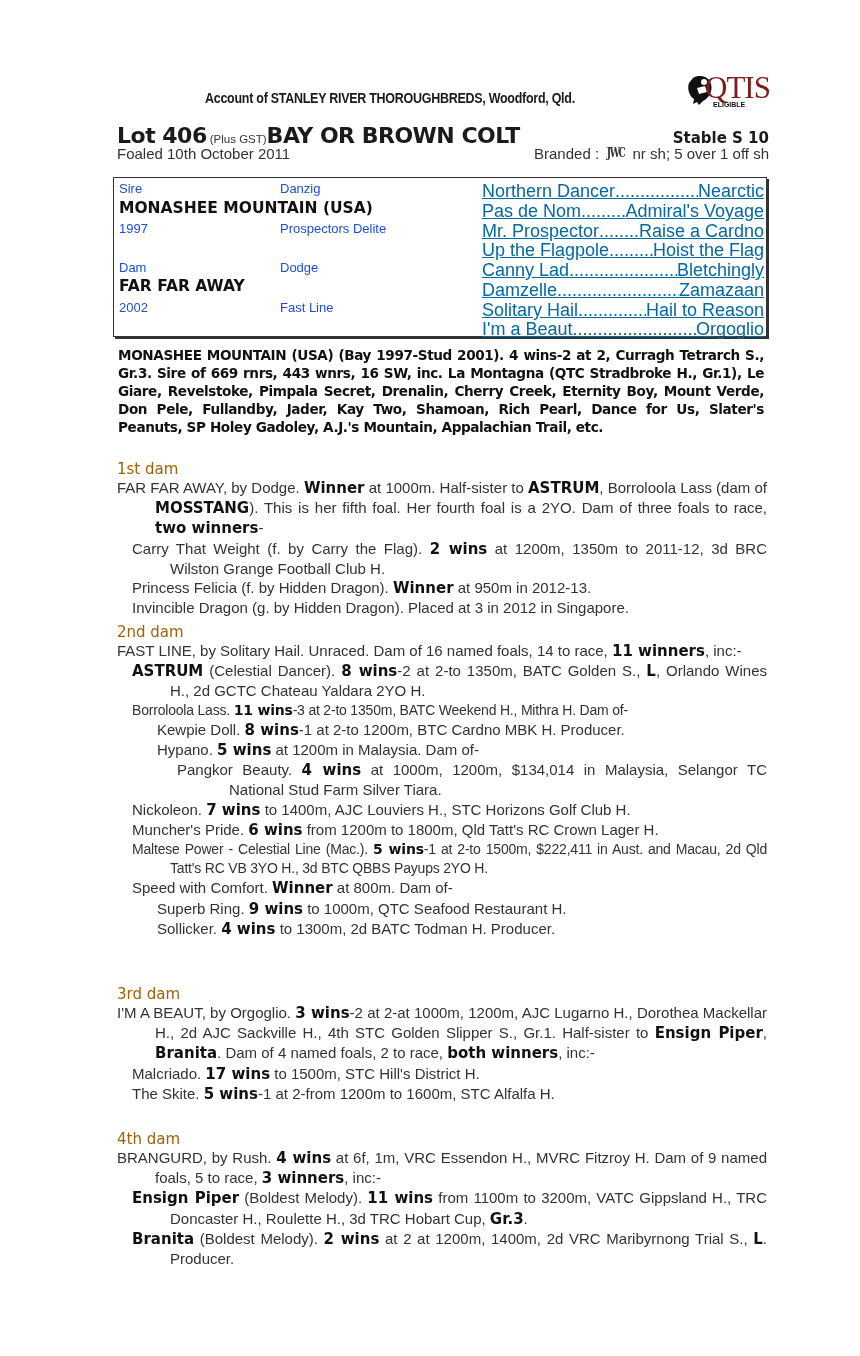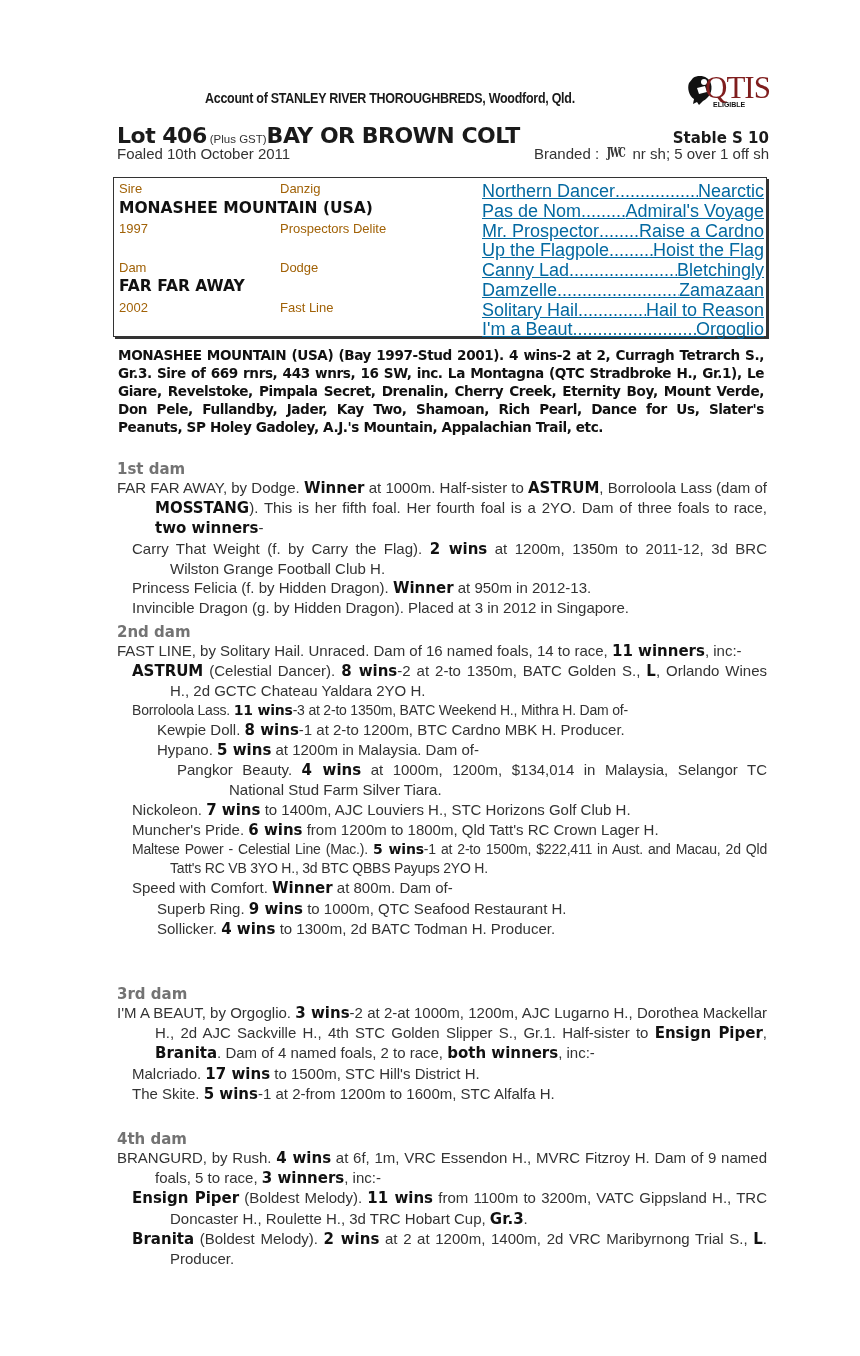--- a/index.html
+++ b/index.html
@@ -24,35 +24,35 @@
 
   .foaledline { position: absolute; left: 4px; top: 145px; width: 652px; height: 20px; font-size: 15px; color: #333; }
   .foaled { position: absolute; left: 0; top: 0; }
   .branded { position: absolute; right: 0; top: 0; white-space: nowrap; }
   .brandglyph { display: inline-block; font-family: "DejaVu Serif", serif; font-size: 13px; transform: scaleX(0.7);
                 font-weight: bold; vertical-align: 2px; letter-spacing: -2px; }
 
   
   .pedigree { position: absolute; left: 0; top: 177px; width: 652px; height: 158px;
               border: 1px solid #333; box-shadow: 2px 2px 0 #333; }
-  .ped-cell { position: absolute; font-size: 13px; color: #a16207; white-space: nowrap; }
+  .ped-cell { position: absolute; font-size: 13px; color: #1d4ed8; white-space: nowrap; }
   .ped-bold { position: absolute; font-size: 15.5px; font-weight: bold; font-family: "DejaVu Sans", sans-serif; color: #111; white-space: nowrap; }
   .ped-right { position: absolute; left: 368px; width: 282px; font-size: 18px; color: #0369a1; display: flex; white-space: nowrap; text-decoration: underline; }
   .ped-right .a { flex: 0 0 auto; }
   .ped-right .dots { flex: 1 1 auto; overflow: hidden; }
   .ped-right .dots::after { content: "....................................................................................................."; letter-spacing: 0; }
   .ped-right .b { flex: 0 0 auto; }
 
   
   .sire-summary { position: absolute; left: 5px; top: 346px; width: 646px; font-family: "DejaVu Sans", sans-serif;
                   font-weight: bold; font-size: 13.6px; line-height: 18px; text-align: justify; color: #111; letter-spacing: -0.4px; }
 
   
   .section { position: absolute; left: 4px; width: 650px; font-size: 15px; line-height: 19.2px; color: #333; }
-  .section h3 { margin: 0; font-size: 15px; font-family: "DejaVu Sans", sans-serif; font-weight: bold; color: #737373; line-height: 18px; }
+  .section h3 { margin: 0; font-size: 15px; font-family: "DejaVu Sans", sans-serif; font-weight: normal; color: #a16207; line-height: 18px; }
   .entry { text-align: justify; }
   .entry b, .bb { font-family: "DejaVu Sans", sans-serif; font-weight: bold; color: #111; }
   .l0 { margin-left: 0; padding-left: 38px; text-indent: -38px; }
   .l1 { margin-left: 15px; padding-left: 38px; text-indent: -38px; }
   .l2 { margin-left: 40px; padding-left: 38px; text-indent: -38px; }
   .l3 { margin-left: 44px; padding-left: 52px; text-indent: -52px; }
   .narrow { font-size: 14px; letter-spacing: -0.2px; }
 </style>
 </head>
 <body>

